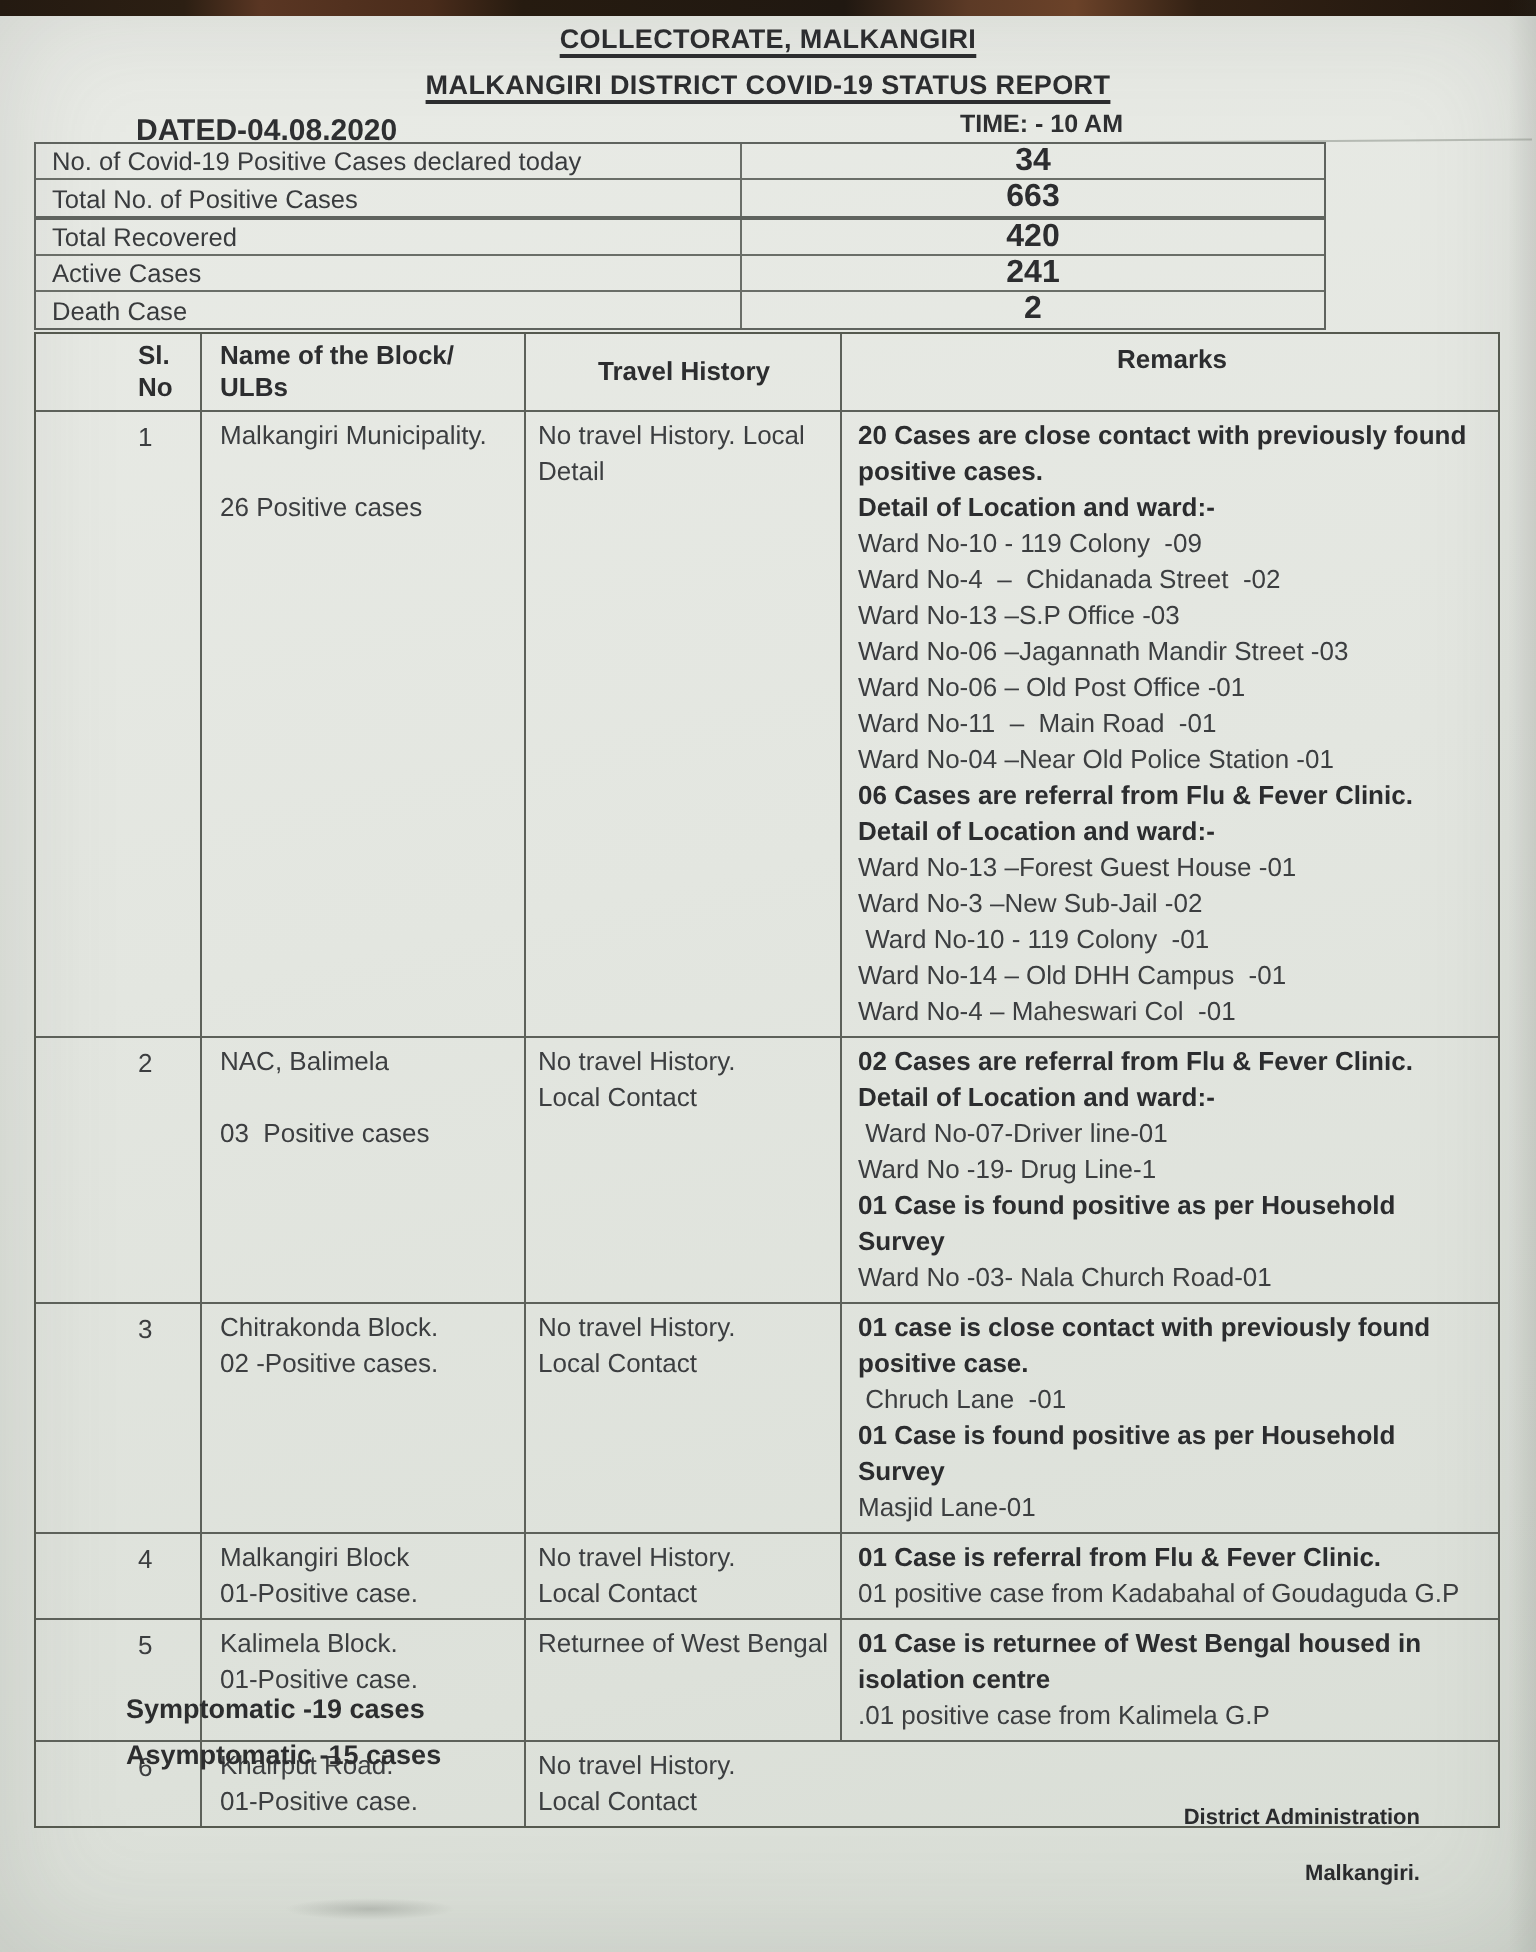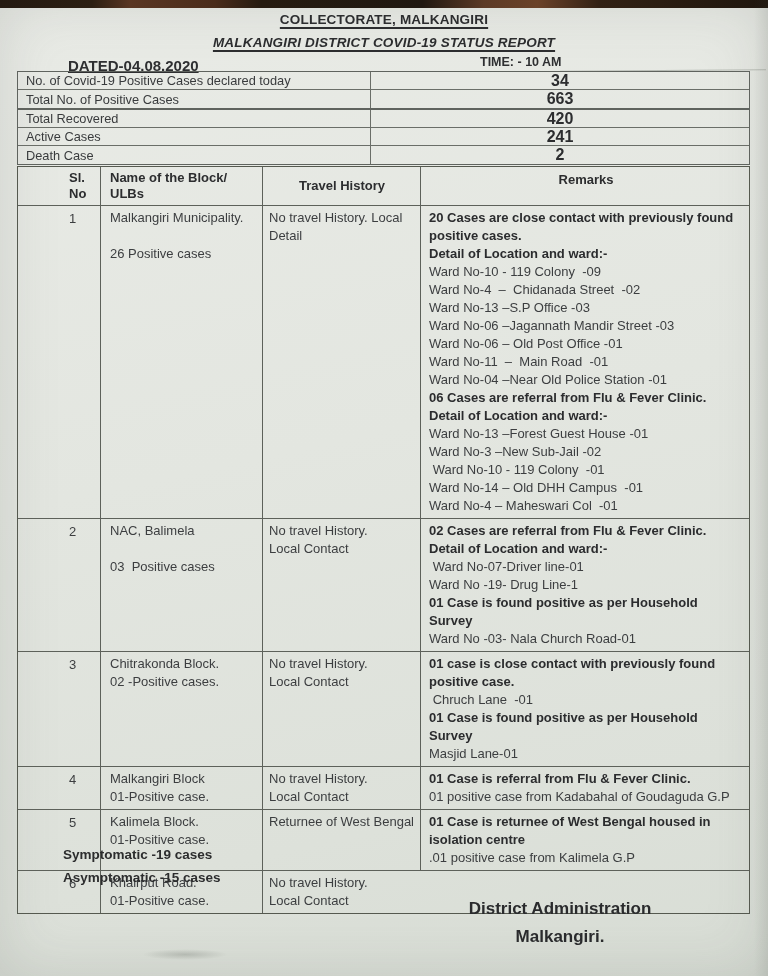--- a/index.html
+++ b/index.html
@@ -26,31 +26,31 @@
       #201811 55%, #5c3a26 63%, #6b4229 70%, #322114 78%, #1f160e 100%);
   }
   .title-line {
     position: absolute; left: 0; width: 100%;
     text-align: center; font-weight: 700; font-size: 13.5px;
     letter-spacing: .2px; color: #2c2d2f;
     text-decoration: underline; text-underline-offset: 3px;
     text-decoration-thickness: 1.5px;
   }
   #org-title   { top: 12px; }
-  #report-title{ top: 35px; font-style: italic; }
+  #report-title{ top: 35px; }
   .dated  { position: absolute; left: 68px;  top: 57px; font-weight: 700; font-size: 15px; color: #2e2f31; text-decoration: underline; }
   .timeat { position: absolute; left: 480px; top: 55px; font-weight: 700; font-size: 12.5px; color: #2e2f31; }
   .stray-rule {
     position: absolute; top: 70px; left: 560px; width: 206px; height: 1px;
     background: #a9aea6; transform: rotate(-0.4deg); opacity: .8;
   }
 
   
   .summary-group {
-    position: absolute; left: 17px; width: 733px;
+    position: absolute; left: 17px; width: 646px;
     border: 1.4px solid #5f635e;
     background: transparent;
   }
   #summary-a { top: 71px; }
   #summary-b { top: 109px; }
   .summary-row {
     display: flex; align-items: center;
     border-bottom: 1.2px solid #6a6e68;
     height: 18px;
   }
@@ -83,21 +83,21 @@
   .thead .c-remark { text-align: center; padding-top: 5px; }
   .line { font-size: 13px; line-height: 18px; color: #3c3e40; white-space: pre-wrap; }
   .line.bold { font-weight: 700; color: #2b2c2e; }
   .c-sl .line { padding-top: 1px; }
 
   
   .notes { position: absolute; left: 63px; top: 843px; }
   .notes div { font-weight: 700; font-size: 13.5px; line-height: 23px; color: #2c2d2e; }
   .signature {
     position: absolute; left: 410px; top: 895px; width: 300px;
-    text-align: center; font-weight: 700; font-size: 17px; line-height: 28px; color: #2a2b2d;
+    text-align: right; font-weight: 700; font-size: 11px; line-height: 28px; color: #2a2b2d;
   }
   .smudge {
     position: absolute; left: 142px; top: 949px; width: 86px; height: 11px;
     background: radial-gradient(ellipse at center, rgba(120,125,118,0.35), rgba(120,125,118,0) 70%);
     border-radius: 50%;
   }
   
   .edge-shade {
     position: absolute; right: 0; top: 0; width: 14px; height: 100%;
     background: linear-gradient(90deg, rgba(0,0,0,0), rgba(70,75,68,0.10));

